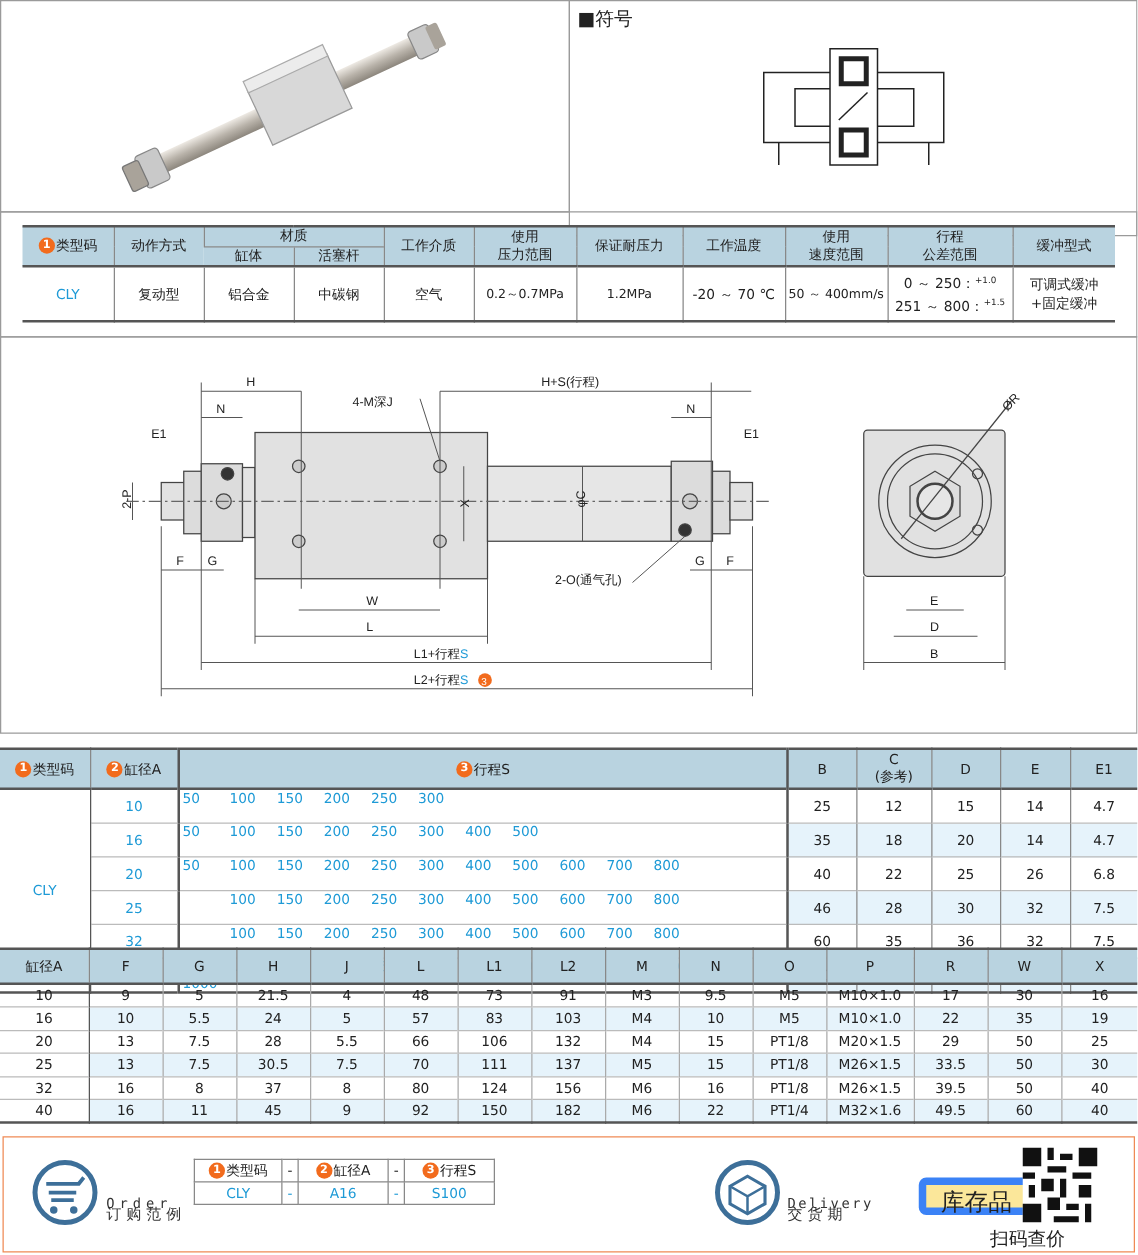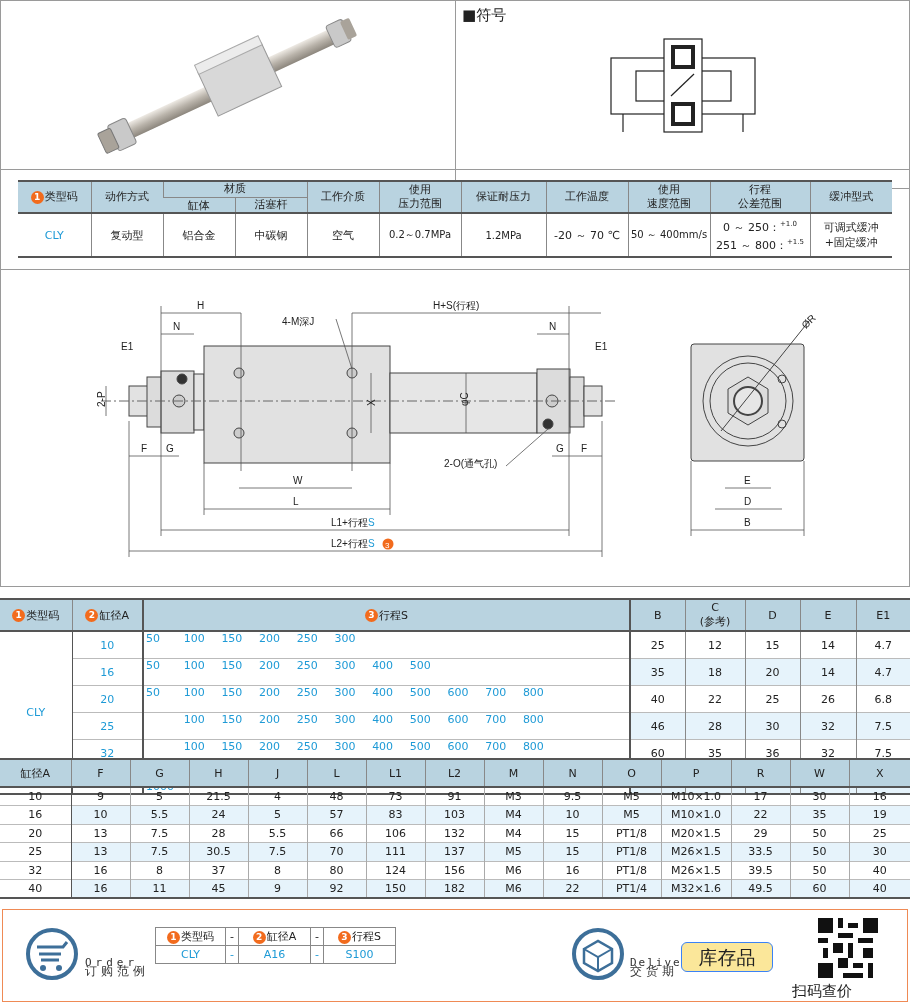--- a/index.html
+++ b/index.html
@@ -40,21 +40,21 @@
   #dims td:first-child { border-left: none; border-right: 1px solid #555; }
   #dims tr.first td { border-top: 2px solid #555; }
   #dims tr.alt td { background: #e6f3fb; }
   #dims tr.alt td:first-child { background: #fff; }
 
   
   #order { position: absolute; left: 2px; top: 909px; width: 906px; height: 93px; border: 1.5px solid #ef8a55; }
   #order-table { left: 152px; top: 17px; border: 1px solid #555; font-size: 11px; }
   #order-table td { border: 1px solid #888; height: 18px; padding: 0 4px; }
   #order-table td.v { color: #1e9ad6; }
-  .stock { position: absolute; left: 678px; top: 32px; width: 92px; height: 30px; background: #fbe79a; border: 1px solid #3b82f6; border-radius: 6px; font-size: 19px; text-align: center; line-height: 28px; }
+  .stock { position: absolute; left: 732px; top: 32px; width: 92px; height: 30px; background: #fbe79a; border: 6px solid #3b82f6; border-radius: 6px; font-size: 19px; text-align: center; line-height: 28px; }
   .label-cn { position: absolute; font-size: 12px; letter-spacing: 4px; color: #333; margin-top: 24px; }
   .label-en { position: absolute; font-size: 11px; letter-spacing: 4px; color: #333; font-family: "DejaVu Sans Mono", monospace; }
   svg text { font-family: "Liberation Sans", sans-serif; }
 </style>
 </head>
 <body>
 
 <div class="frame" style="left:0;top:0;width:456px;height:170px;">
   <svg width="454" height="168" viewBox="0 0 454 168">
     <defs>
@@ -107,21 +107,21 @@
           <div>使用</div>
           <div>速度范围</div>
         </th>
     <th rowspan="2" style="width:100px;">
           <div>行程</div>
           <div>公差范围</div>
         </th>
     <th rowspan="2">缓冲型式</th>
   </tr>
   <tr class="sub">
-    <th style="width:72px;font-family:Liberation Serif, serif;">缸体</th>
+    <th style="width:72px;">缸体</th>
     <th style="width:72px;">活塞杆</th>
   </tr>
   <tr>
     <td class="blue">CLY</td>
     <td>复动型</td>
     <td>铝合金</td>
     <td>中碳钢</td>
     <td>空气</td>
     <td style="font-size:10px;">0.2～0.7MPa</td>
     <td style="font-size:10px;">1.2MPa</td>

